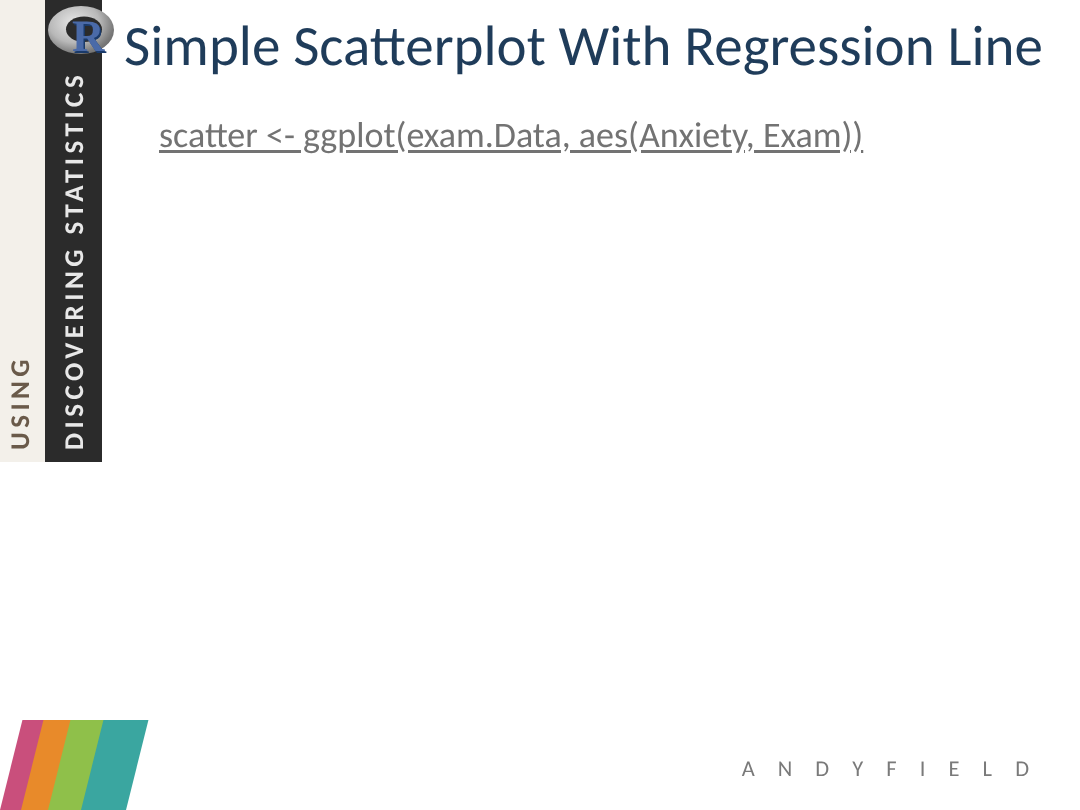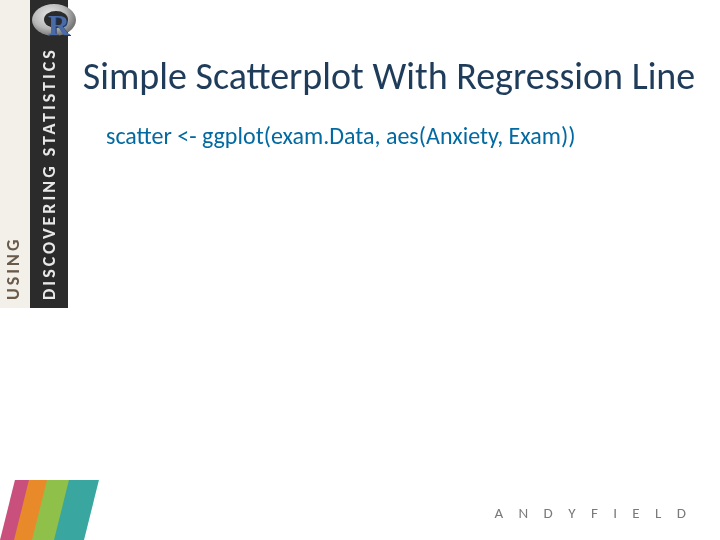--- a/index.html
+++ b/index.html
@@ -98,29 +98,29 @@
     top: 10px;
     right: 20px;
   }
   .title {
     color: #1f3c5a;
     font-size: 38px;
     font-weight: 400;
     line-height: 1.15;
     text-align: center;
     margin-bottom: 22px;
-    margin-top: 45px;
   }
   .code-line {
-    color: #0369a1;
+    color: #737373;
     font-size: 24px;
     font-weight: 400;
     line-height: 1.25;
     margin-bottom: 28px;
     padding-left: 28px;
+    text-decoration: underline;
   }
   .footer-author {
     position: absolute;
     right: 28px;
     bottom: 18px;
     color: #7a7a7a;
     font-size: 15px;
     letter-spacing: 6px;
     font-weight: 400;
     margin-top: 29px;

